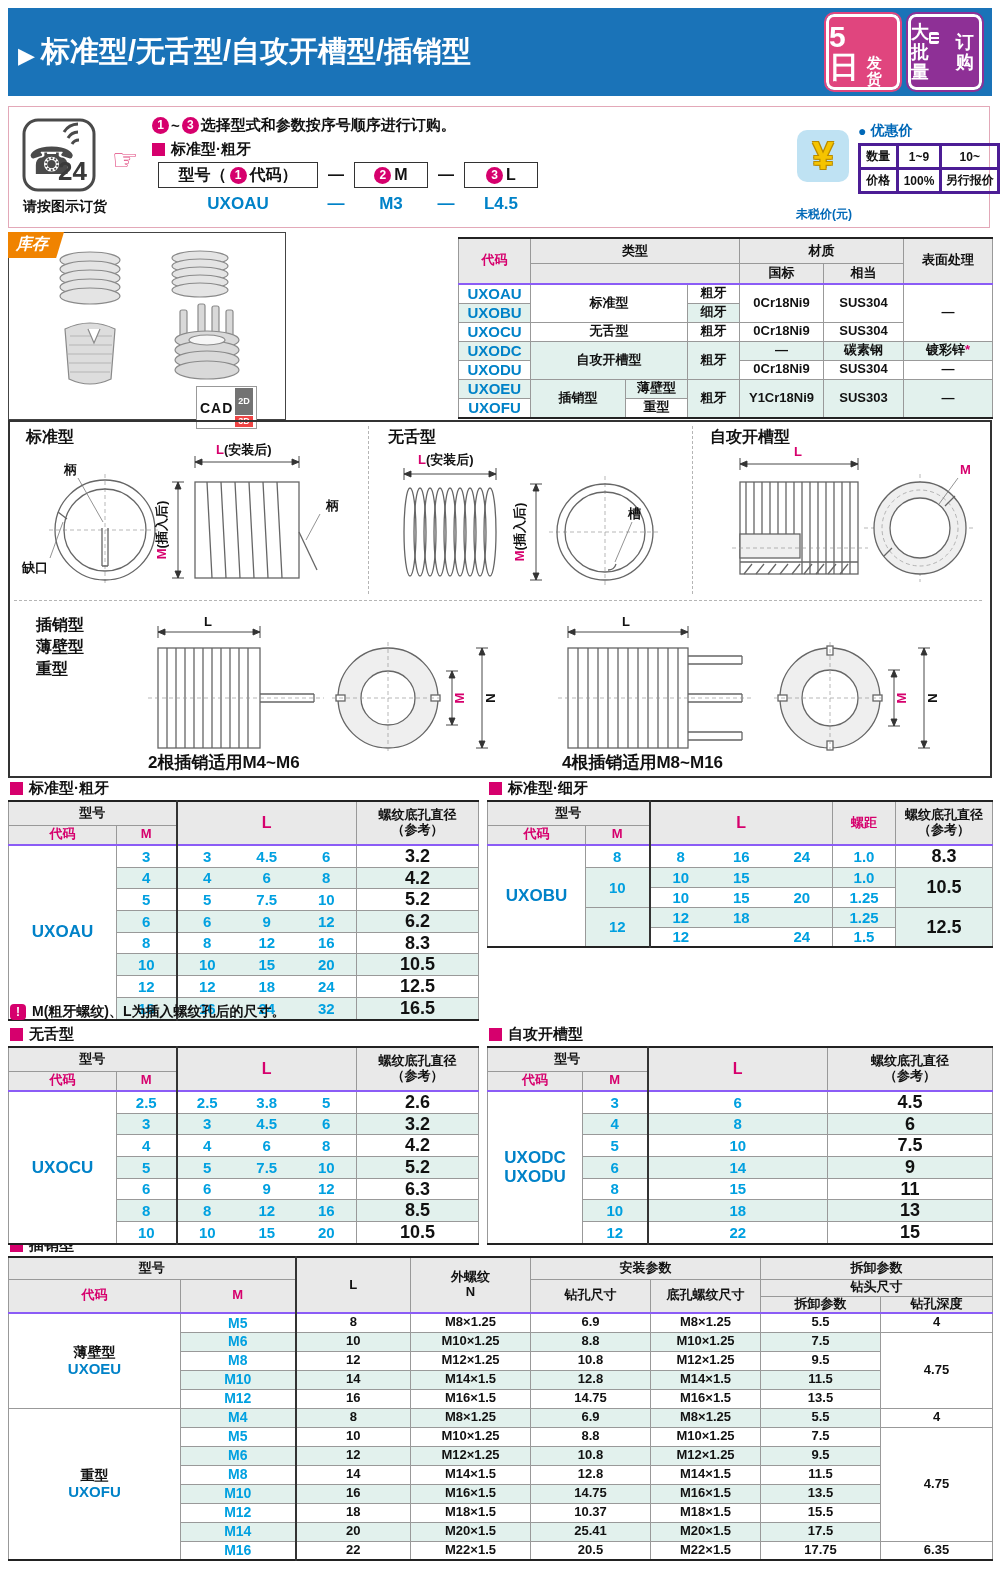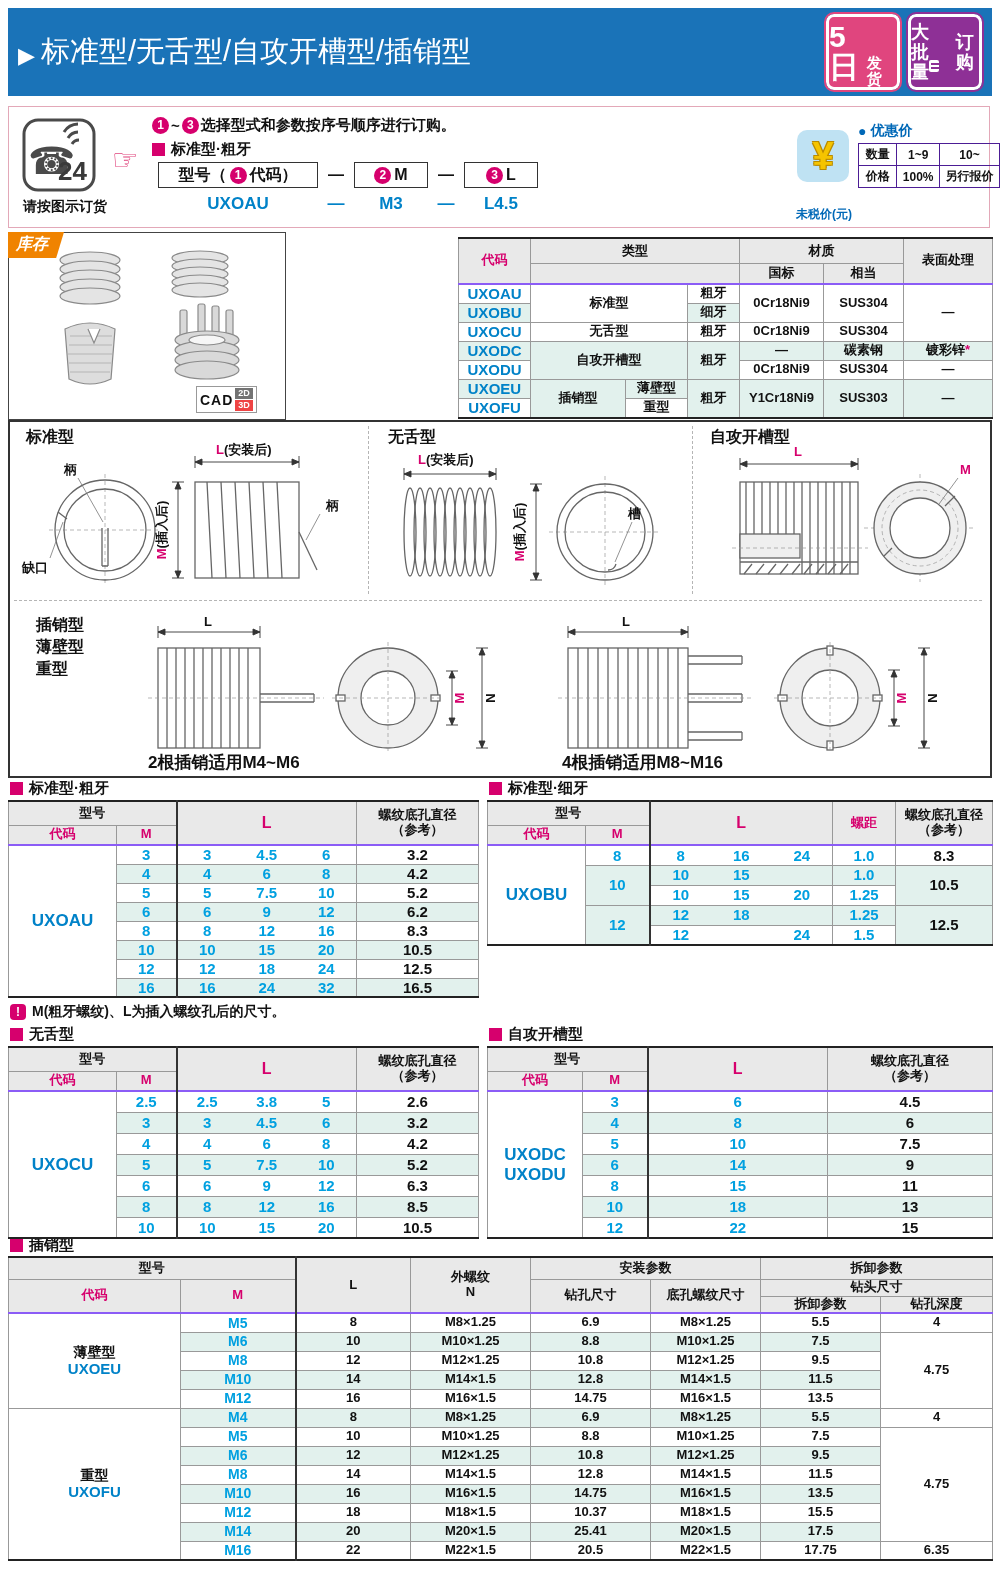--- a/index.html
+++ b/index.html
@@ -3,29 +3,29 @@
 <meta charset="utf-8">
 <style>
 html,body{margin:0;padding:0}
 body{width:1000px;height:1572px;position:relative;background:#fff;color:#111;
      font-family:"Liberation Sans","DejaVu Sans",sans-serif;overflow:hidden}
 .abs{position:absolute}
 
 .banner{left:8px;top:8px;width:984px;height:88px;background:#1a73b8;display:flex;align-items:center;color:#fff}
 .banner .t1{font-size:45px;font-weight:bold;letter-spacing:2px;padding-left:16px}
 .banner .arr{font-size:22px;margin:8px 6px 0 10px}
-.banner .t2{font-size:29px;font-weight:normal;margin-top:0}
+.banner .t2{font-size:29px;font-weight:bold;margin-top:0}
 .badges{margin-left:auto;display:flex;gap:8px;padding-right:10px}
 .badge{width:74px;height:76px;border-radius:8px;color:#fff;display:flex;flex-direction:row;justify-content:center;align-items:center;font-weight:bold;box-sizing:border-box}
 .b-day{background:#e0457e;border:3px solid #fff;outline:2px solid #e0457e}
 .b-day .big{font-size:30px;line-height:30px}
 .b-day .sm{font-size:15px;line-height:16px;align-self:flex-end;padding-right:6px}
 .b-bulk{background:#8e3096;border:3px solid #fff;outline:2px solid #8e3096}
 .b-bulk .r1{font-size:18px;line-height:20px}
-.b-bulk .r2{font-size:18px;line-height:20px;display:flex;align-items:flex-end;gap:17px}
+.b-bulk .r2{font-size:18px;line-height:20px;display:flex;align-items:flex-start;gap:17px}
 .bubble{width:15px;height:12px;background:#fff;border-radius:2px;position:relative;display:inline-block}
 .bubble:before{content:"";position:absolute;left:2px;top:3px;width:11px;height:2px;background:#8e3096}
 .bubble:after{content:"";position:absolute;left:2px;top:7px;width:8px;height:2px;background:#8e3096}
 
 .order{left:8px;top:106px;width:980px;height:120px;border:1px solid #e3a8b8;background:#fff}
 .phone-cap{left:10px;top:198px;width:110px;text-align:center;font-weight:bold;font-size:14px}
 .finger{left:112px;top:142px;font-size:30px;color:#e0457e;font-weight:bold}
 .oline1{left:152px;top:116px;font-size:15px;font-weight:bold;display:flex;align-items:center;gap:2px}
 .numc{display:inline-block;width:17px;height:17px;border-radius:50%;background:#d6006d;color:#fff;
       font-size:12px;line-height:17px;text-align:center;font-weight:bold}
@@ -36,43 +36,43 @@
 .w1{width:160px}.w2{width:74px}.w3{width:74px}
 .pn-dash{width:36px;text-align:center;font-weight:bold;font-size:16px}
 .ex-row{left:158px;top:194px;display:flex;color:#0082c8;font-weight:bold;font-size:17px}
 .ex-row span{display:inline-block;text-align:center}
 
 .yenbox{left:797px;top:130px;width:52px;height:52px;background:#bfe2f3;border-radius:10px;display:flex;align-items:center;justify-content:center}
 .yen{font-size:38px;font-weight:bold;color:#f5c400;text-shadow:1px 1px 0 #b98b00,-1px 1px 0 #b98b00,1px -1px 0 #b98b00,-1px -1px 0 #b98b00}
 .untaxed{left:780px;top:206px;width:88px;text-align:center;color:#0068b7;font-weight:bold;font-size:12px}
 .disc{left:858px;top:122px;color:#0068b7;font-weight:bold;font-size:14px;display:flex;gap:4px;align-items:center}
 .ptable{left:858px;top:143px;border-collapse:collapse;font-size:12px;font-weight:bold}
-.ptable td{border:1px solid #4c1d95;text-align:center;height:21px;padding:0 2px}
+.ptable td{border:3px solid #4c1d95;text-align:center;height:21px;padding:0 2px}
 .pc1{width:34px}.pc2{width:38px}.pc3{width:56px}
 
 .stock{left:8px;top:232px;width:276px;height:186px;border:1px solid #444}
 .stock-badge{left:8px;top:232px;background:#f08300;color:#fff;font-weight:bold;font-style:italic;font-size:16px;
   padding:2px 16px 3px 8px;clip-path:polygon(0 0,100% 0,86% 100%,0 100%)}
 .cadbadge{left:196px;top:386px;display:flex;align-items:center;background:#fff;border:1px solid #999;padding:1px 3px;gap:2px}
 .cadbadge .cadtxt{font-weight:bold;font-size:14px;letter-spacing:1px}
 .cadcol{display:flex;flex-direction:column;gap:1px}
-.cad2{background:#737373;color:#fff;font-size:9px;font-weight:bold;padding:0 3px;line-height:11px}
+.cad2{background:#737373;color:#fff;font-size:9px;font-weight:bold;padding:8px 3px;line-height:11px}
 .cad3{background:#ef4444;color:#fff;font-size:9px;font-weight:bold;padding:0 3px;line-height:11px}
 
 table.spec{position:absolute;border-collapse:collapse;table-layout:fixed;background:#fff;
   border-top:2px solid #222;border-bottom:2px solid #222;border-left:1px solid #777;border-right:1px solid #777}
 table.spec th,table.spec td{border:1px solid #999;text-align:center;vertical-align:middle;padding:0;line-height:1.15;overflow:hidden}
 table.spec thead th{background:#e9e9e9;font-size:13px;font-weight:bold}
 table.spec thead{border-bottom:2px solid #8b5cf6}
 .mg{color:#d6006d}
 .alt{background:#e2f1ed}
 .bl{border-left:2px solid #333 !important}
 .cb{color:#0082c8;font-weight:bold;font-size:17px}
 .mv{color:#00a0e0;font-weight:bold;font-size:15px}
-.dv{font-weight:bold;font-size:15px}
+.dv{font-weight:bold;font-size:18px}
 .lrow{display:flex;width:100%}
 .lrow span{flex:1;text-align:center;color:#00a0e0;font-weight:bold;font-size:15px}
 
 .t-mat{left:458px;top:237px;width:534px}
 .t-mat td{font-size:13px;font-weight:bold;height:18px}
 .t-mat .cb{font-size:15px}
 
 .t-au{left:8px;top:800px;width:470px}
 .t-au tbody tr{height:19px}
 .t-bu{left:487px;top:800px;width:505px}

